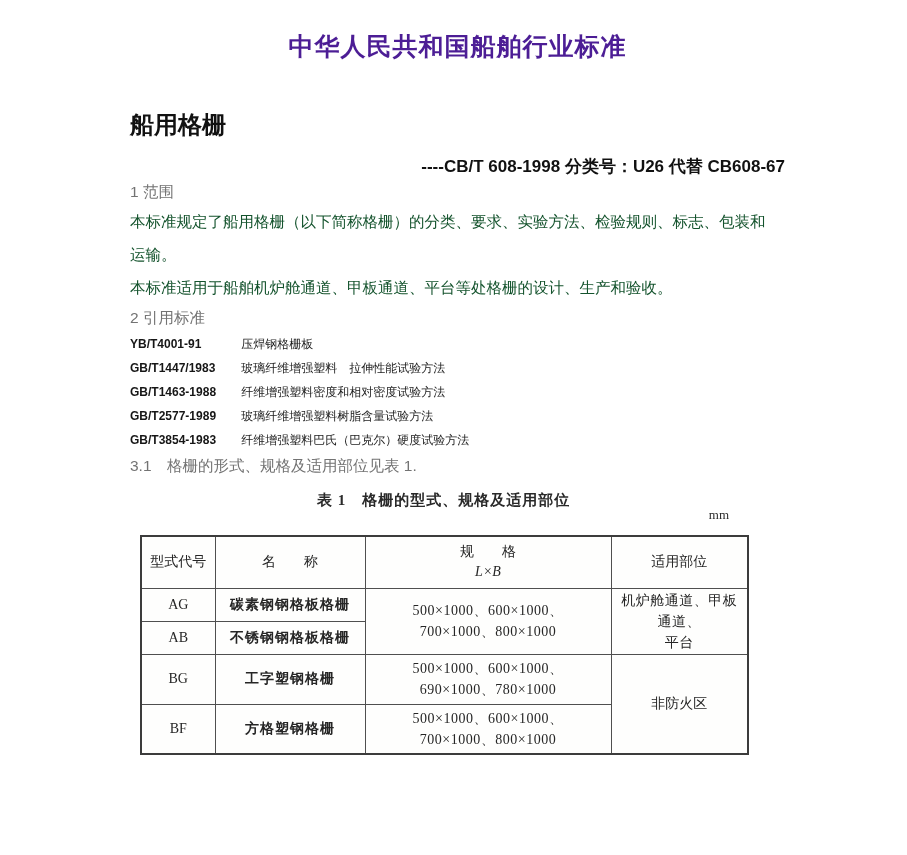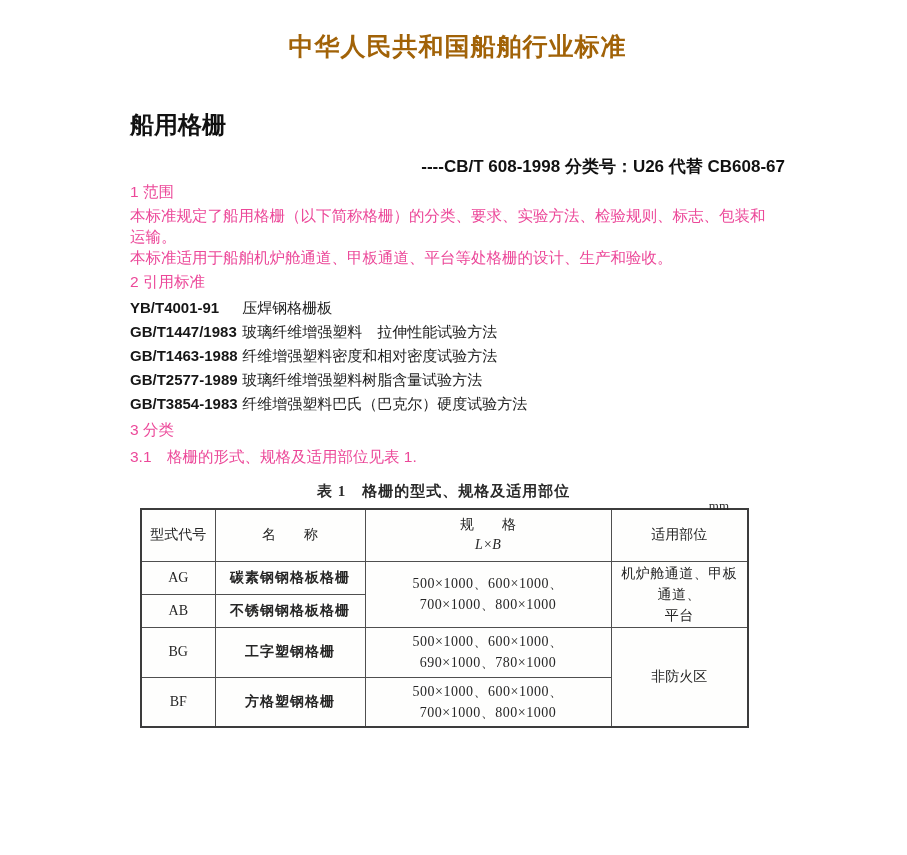--- a/index.html
+++ b/index.html
@@ -6,46 +6,46 @@
   html,body { background:#ffffff; }
   body {
     width:907px; height:855px; overflow:hidden;
     font-family:"Liberation Sans","DejaVu Sans",sans-serif;
     color:#1a1a1a;
   }
   .page { padding:30px 122px 0 130px; width:907px; }
 
   .doc-title {
     text-align:center; font-size:25px; font-weight:700;
-    letter-spacing:1px; color:#a16207;
+    letter-spacing:1px; color:#4c1d95;
   }
   .doc-subtitle {
     text-align:left; font-size:24px; font-weight:700;
     margin-top:46px; color:#111;
   }
   .std-line {
     text-align:right; font-size:17px; font-weight:700;
     margin-top:14px; color:#111;
   }
 
-  .body-text { width:640px; font-size:15.5px; line-height:21px; color:#ec4899; }
-  .sec-heading { font-size:15.5px; line-height:27px; color:#ec4899; }
+  .body-text { width:640px; font-size:15.5px; line-height:33px; color:#14532d; }
+  .sec-heading { font-size:15.5px; line-height:27px; color:#737373; }
 
   .std-list { margin-top:1px; }
-  .std-item { line-height:24px; font-size:15px; }
+  .std-item { line-height:24px; font-size:12px; }
   .std-item .code {
     display:inline-block; min-width:108px; font-weight:700; color:#161616;
     font-family:"Liberation Sans","DejaVu Sans",sans-serif;
   }
   .std-item .name { color:#1c1c1c; }
 
   
   .table-block { width:607px; margin-left:10px; margin-top:12px;
     font-family:"Liberation Serif","DejaVu Serif",serif; }
-  .t-caption-row { position:relative; height:24px; margin-bottom:2px; }
+  .t-caption-row { position:relative; height:24px; margin-bottom:20px; }
   .t-caption {
     text-align:center; font-size:15px; font-weight:700; color:#2a2a2a;
     letter-spacing:1px;
   }
   .t-unit { position:absolute; right:18px; top:16px; font-size:13px; color:#2a2a2a; }
 
   table.grid {
     width:607px; table-layout:fixed; border-collapse:collapse;
     border:2px solid #3c3c3c; font-size:14px; color:#262626;
     background:#fefefd;
@@ -91,21 +91,20 @@
     <div class="std-item">
       <span class="code">GB/T2577-1989</span>
       <span class="name">玻璃纤维增强塑料树脂含量试验方法</span>
     </div>
     <div class="std-item">
       <span class="code">GB/T3854-1983</span>
       <span class="name">纤维增强塑料巴氏（巴克尔）硬度试验方法</span>
     </div>
   </div>
 
-  <div class="sec-heading">3 分类</div>
   <div class="sec-heading">3.1　格栅的形式、规格及适用部位见表 1.</div>
 
   <div class="table-block">
     <div class="t-caption-row">
       <div class="t-caption">表 1　格栅的型式、规格及适用部位</div>
       <div class="t-unit">mm</div>
     </div>
 
     <table class="grid">
       <colgroup>

